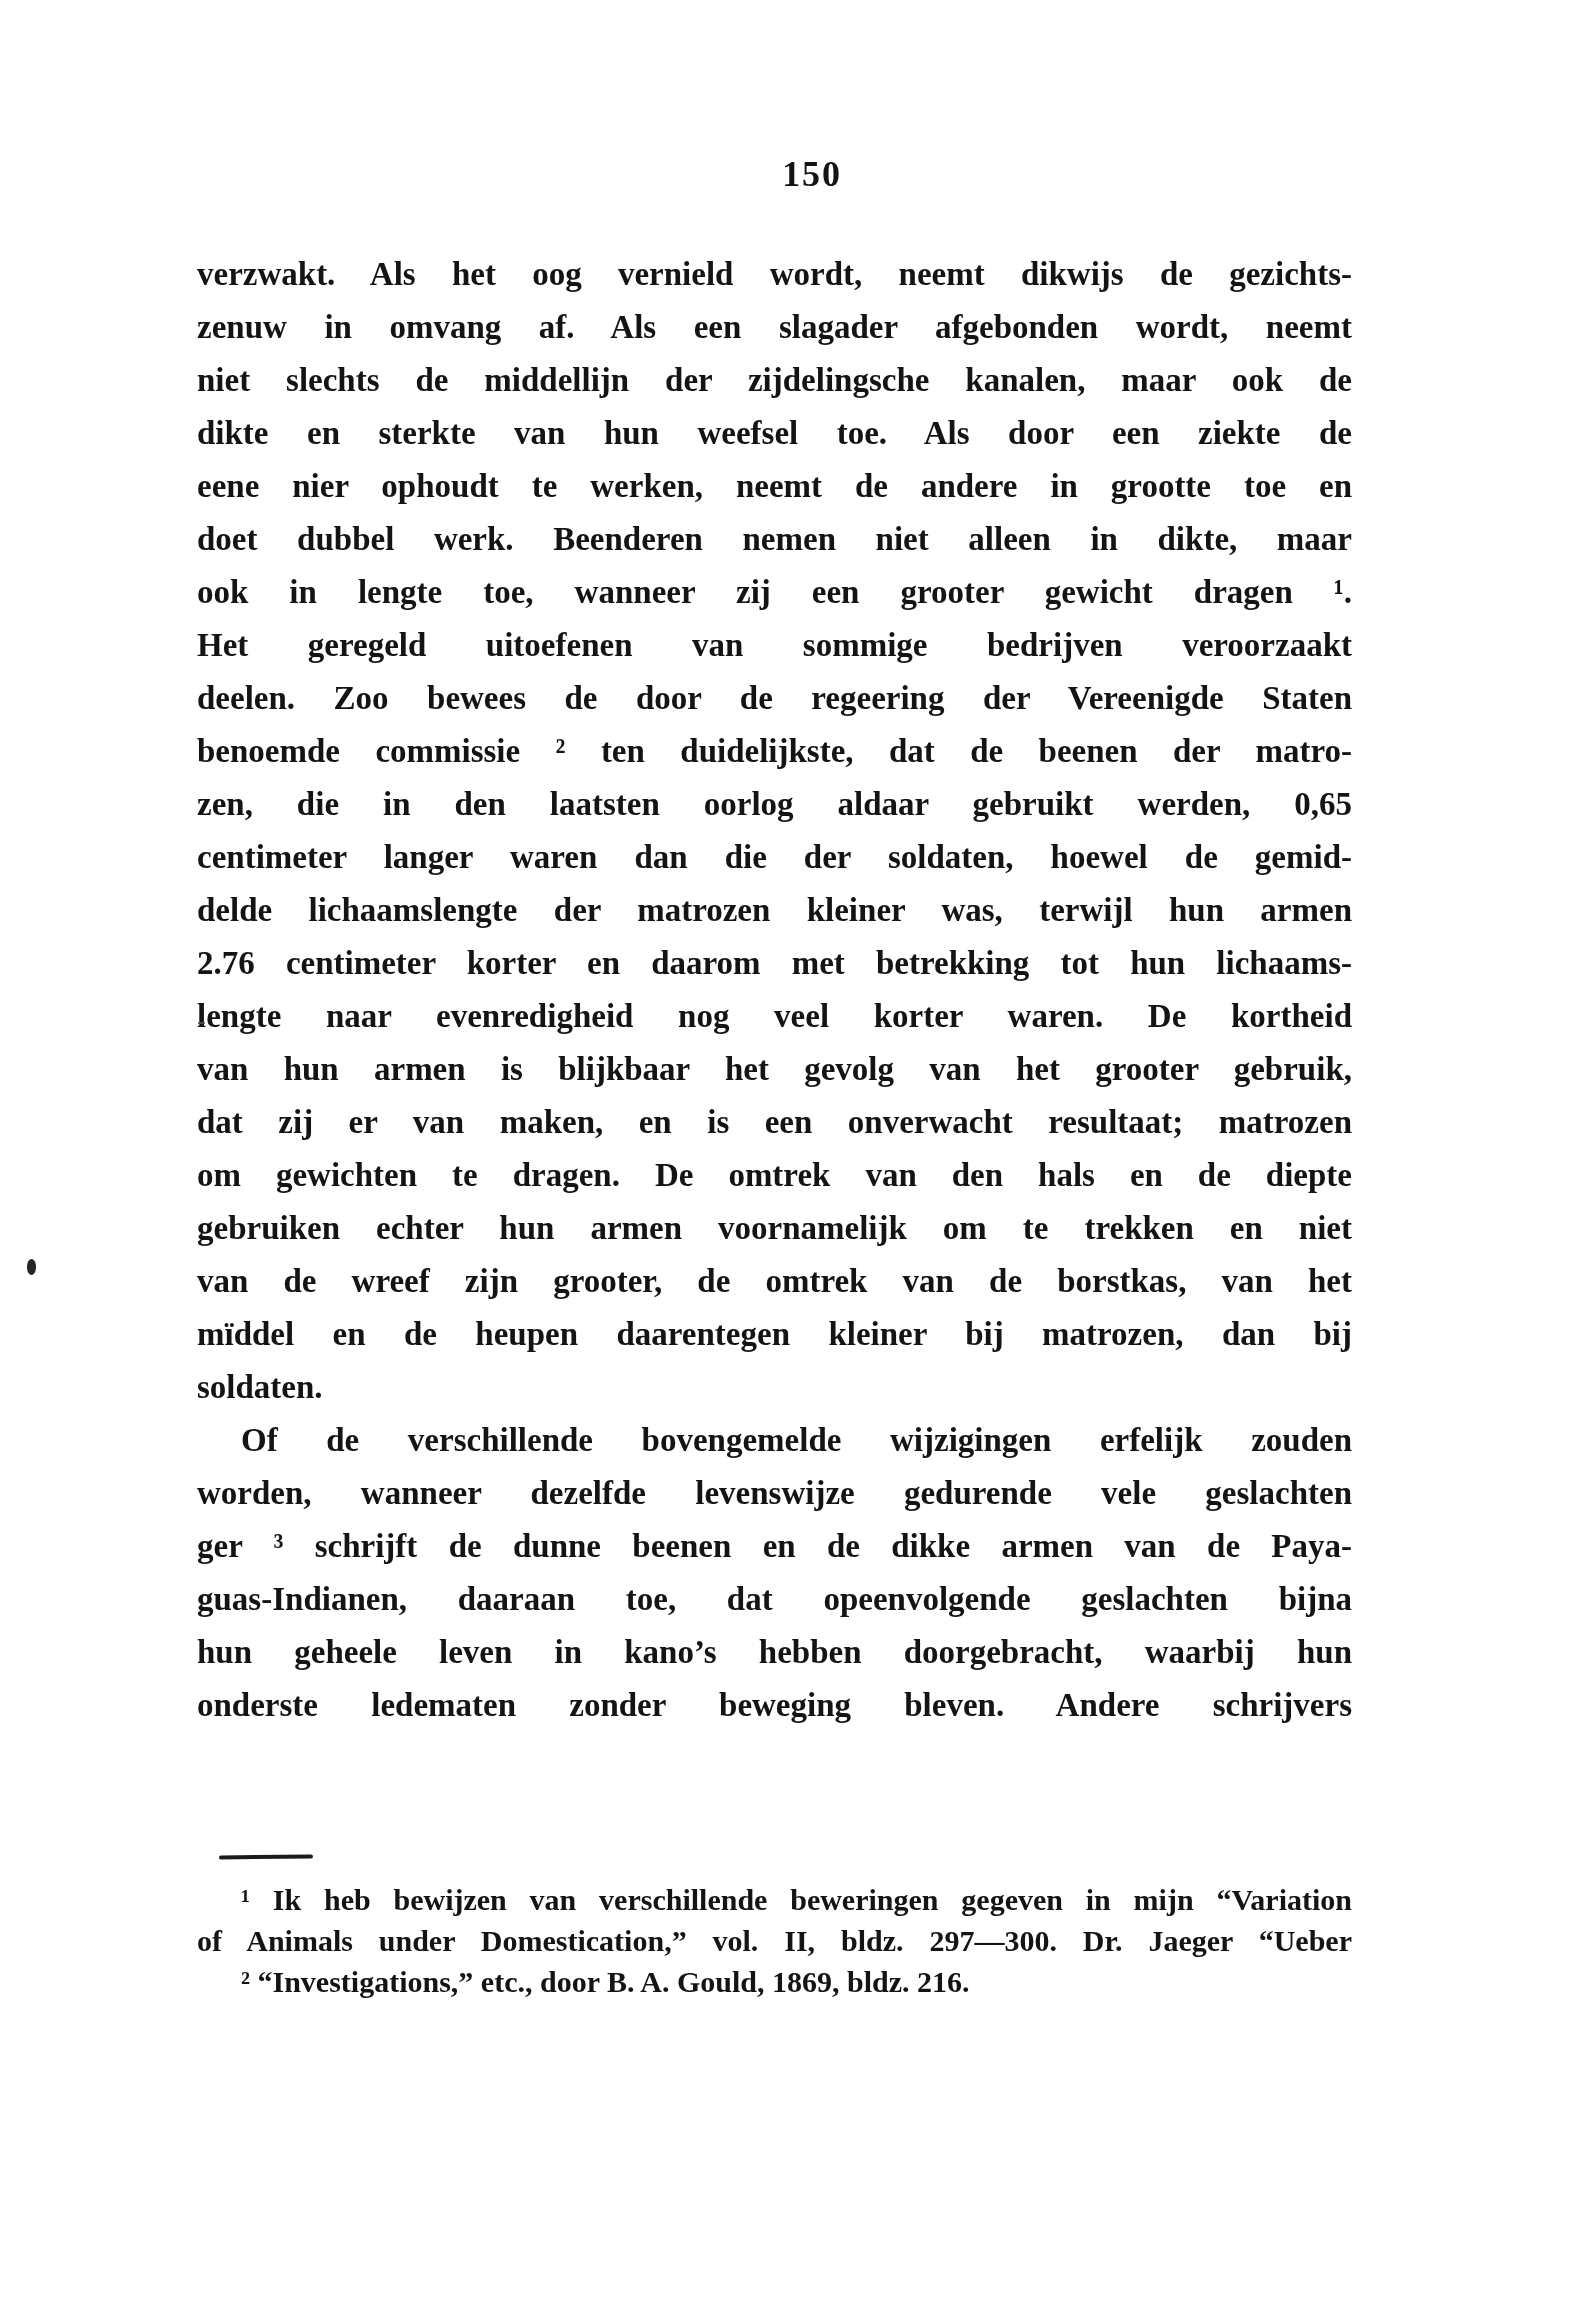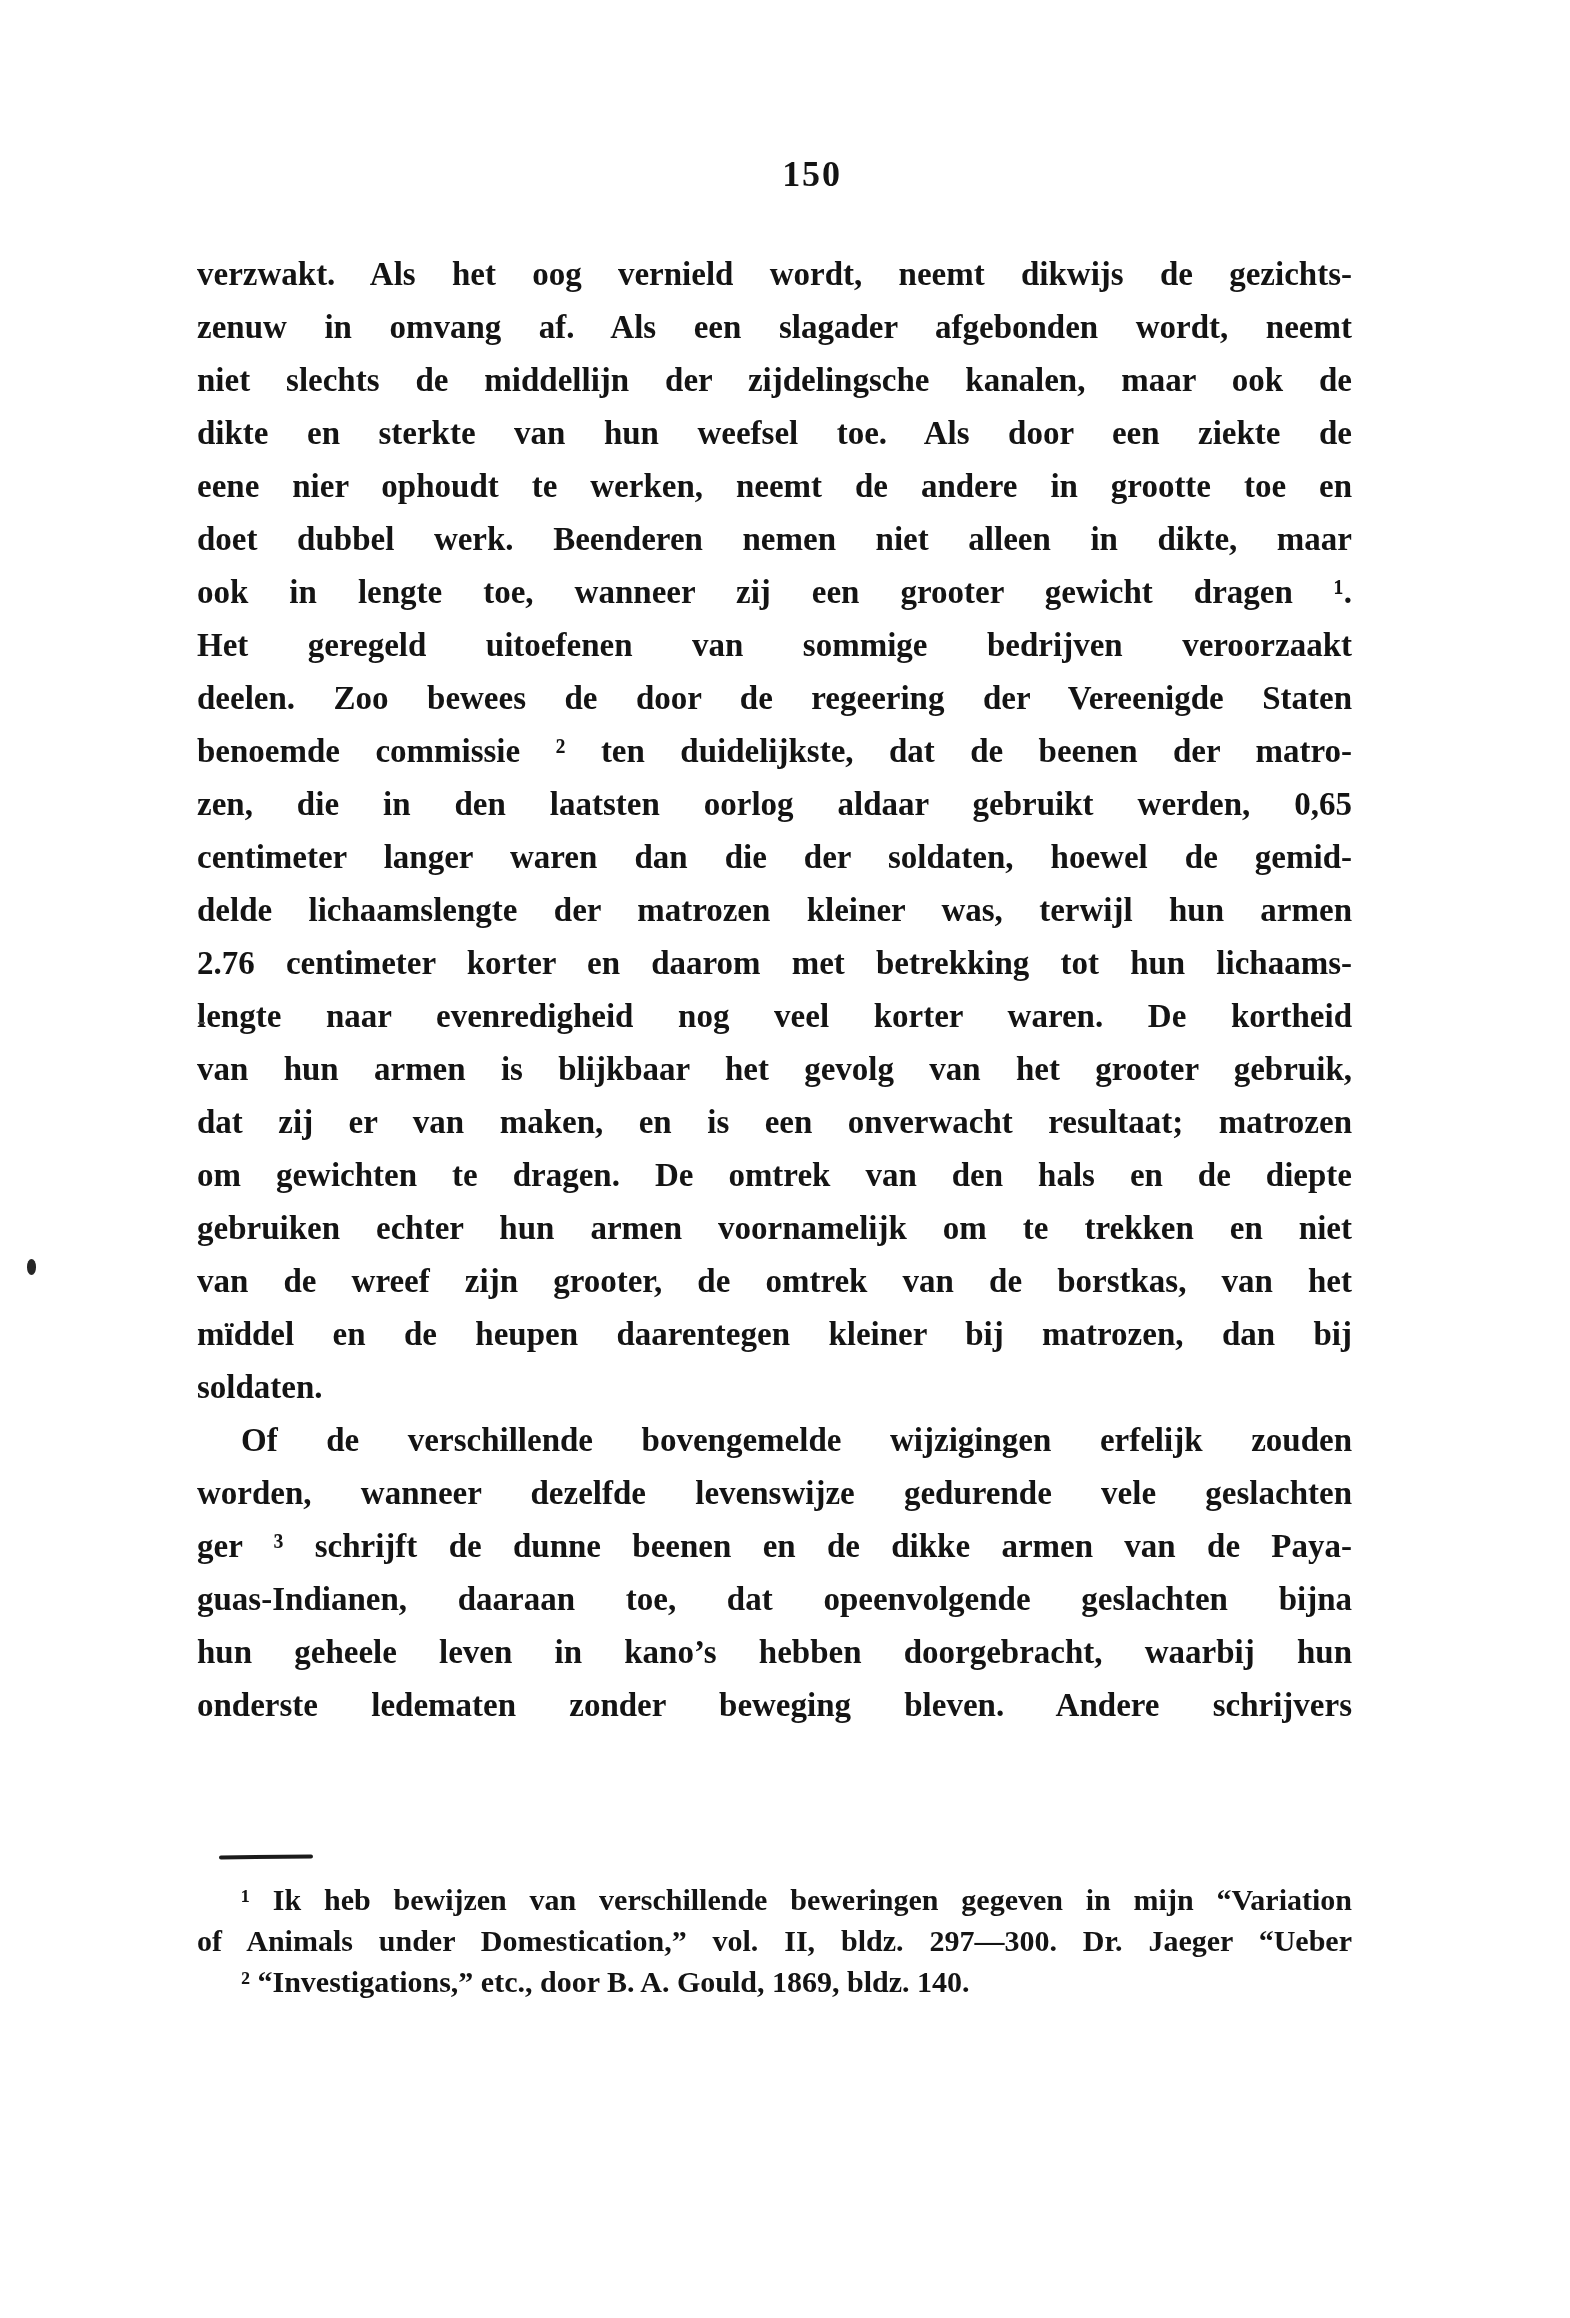--- a/index.html
+++ b/index.html
@@ -122,19 +122,19 @@
       <div class="line">guas-Indianen, daaraan toe, dat opeenvolgende geslachten bijna</div>
       <div class="line">hun geheele leven in kano’s hebben doorgebracht, waarbij hun</div>
       <div class="line">onderste ledematen zonder beweging bleven. Andere schrijvers</div>
     </div>
 
   <div class="fn-rule"></div>
 
   <div class="footnotes" id="footnotes">
       <div class="line indent">¹ Ik heb bewijzen van verschillende beweringen gegeven in mijn “Variation</div>
       <div class="line">of Animals under Domestication,” vol. II, bldz. 297—300. Dr. Jaeger “Ueber</div>
-      <div class="line indent no-just">² “Investigations,” etc., door B. A. Gould, 1869, bldz. 140.</div>
+      <div class="line indent no-just">² “Investigations,” etc., door B. A. Gould, 1869, bldz. 216.</div>
     </div>
 
   <div class="speck s1"></div>
   <div class="speck s2"></div>
 </div>
 
 
 </body></html>

